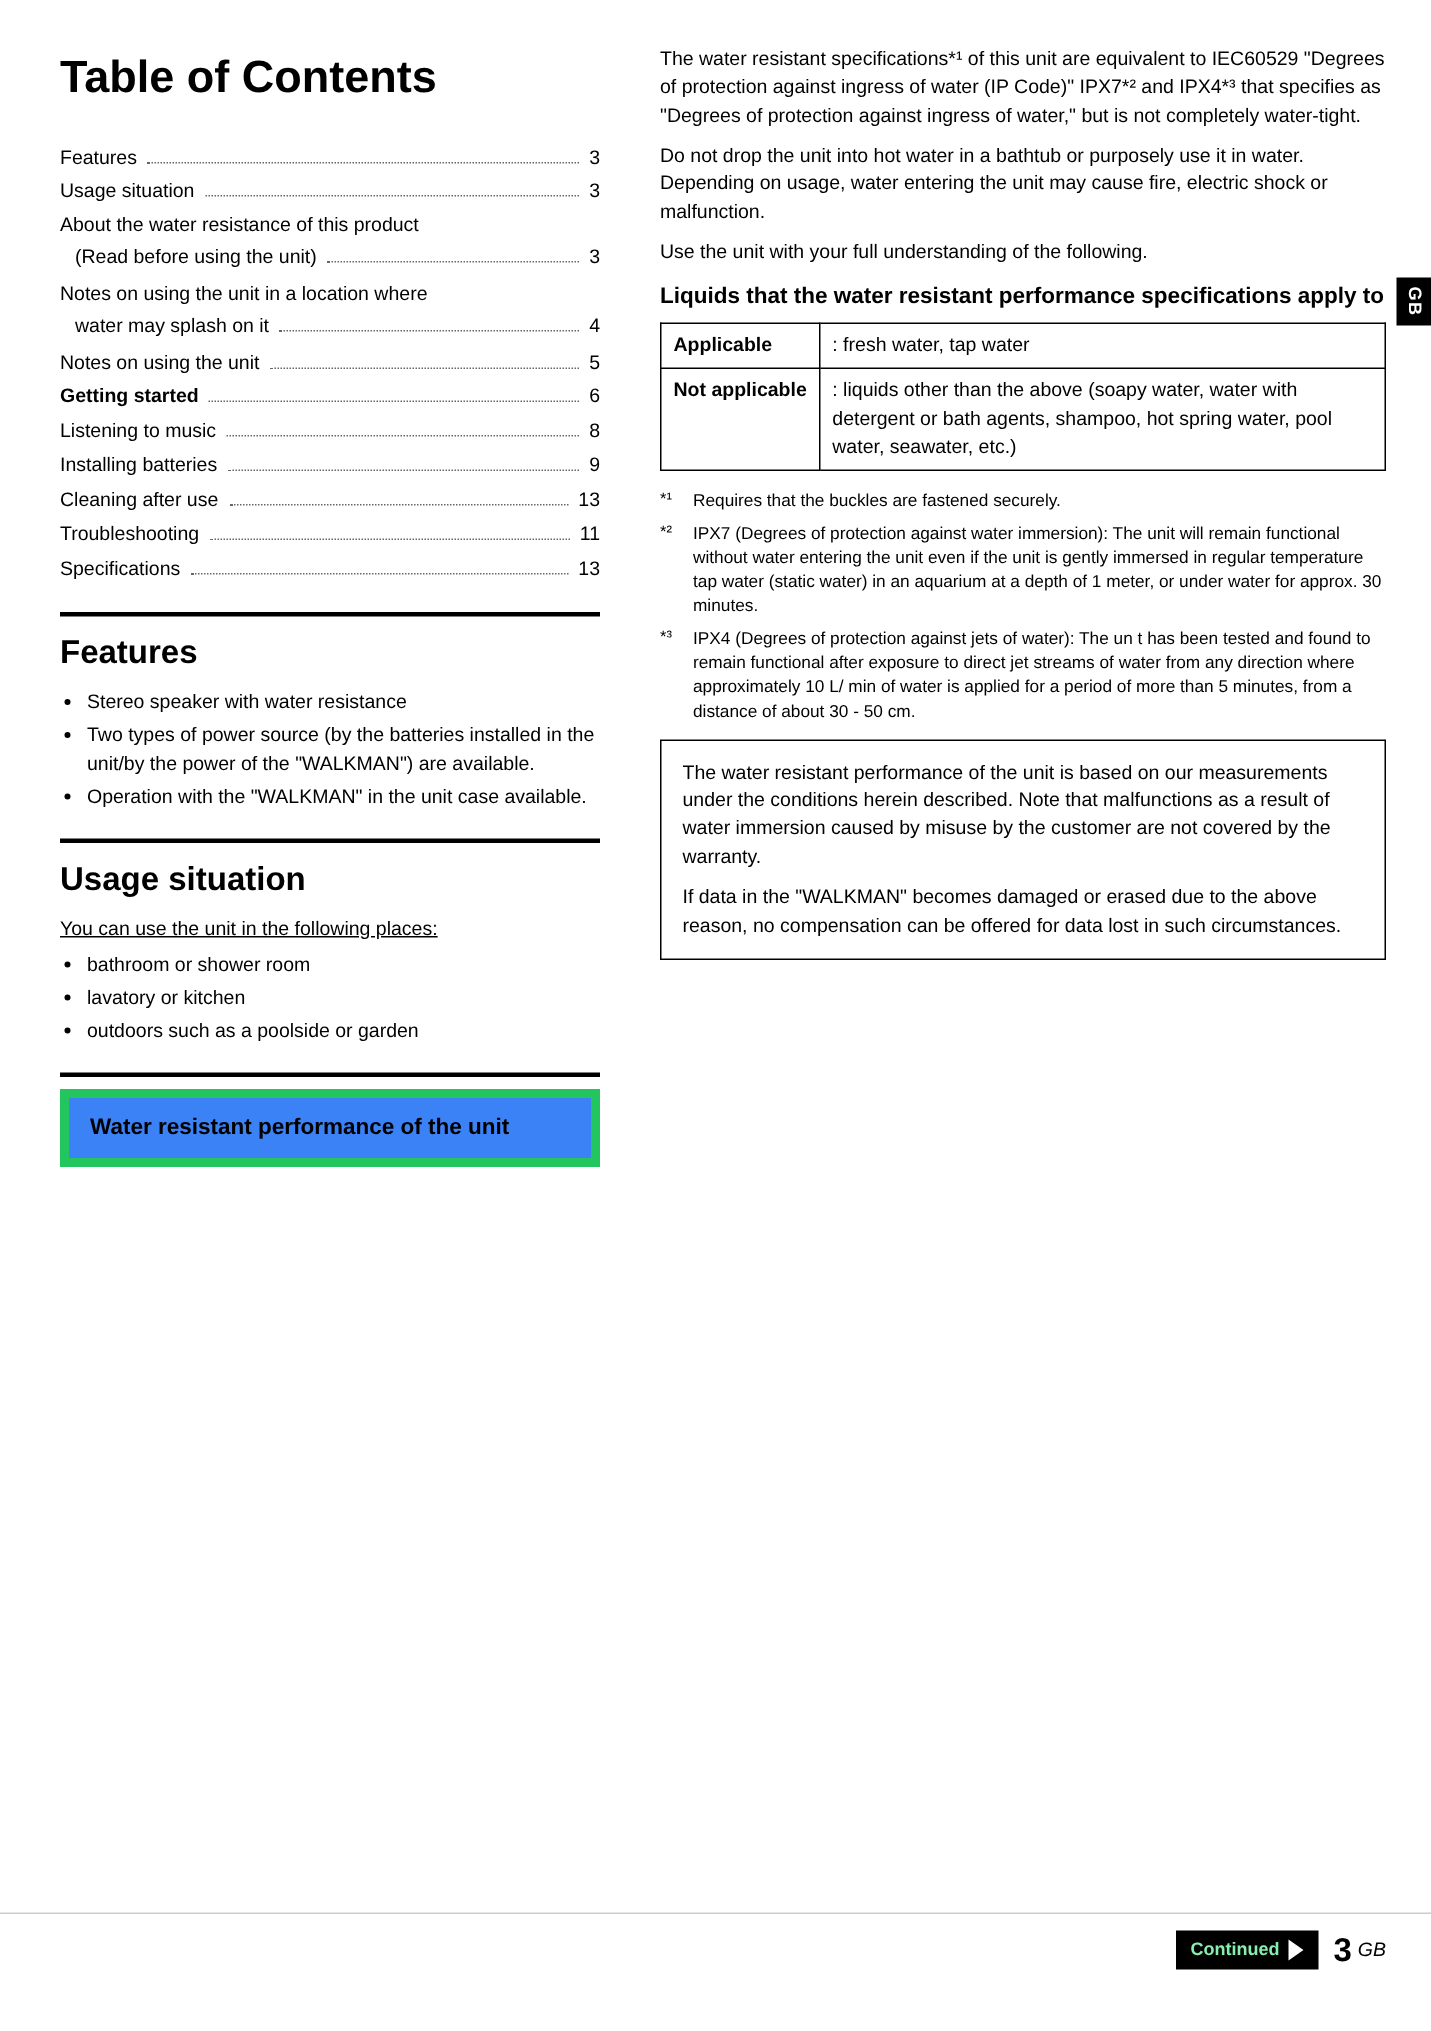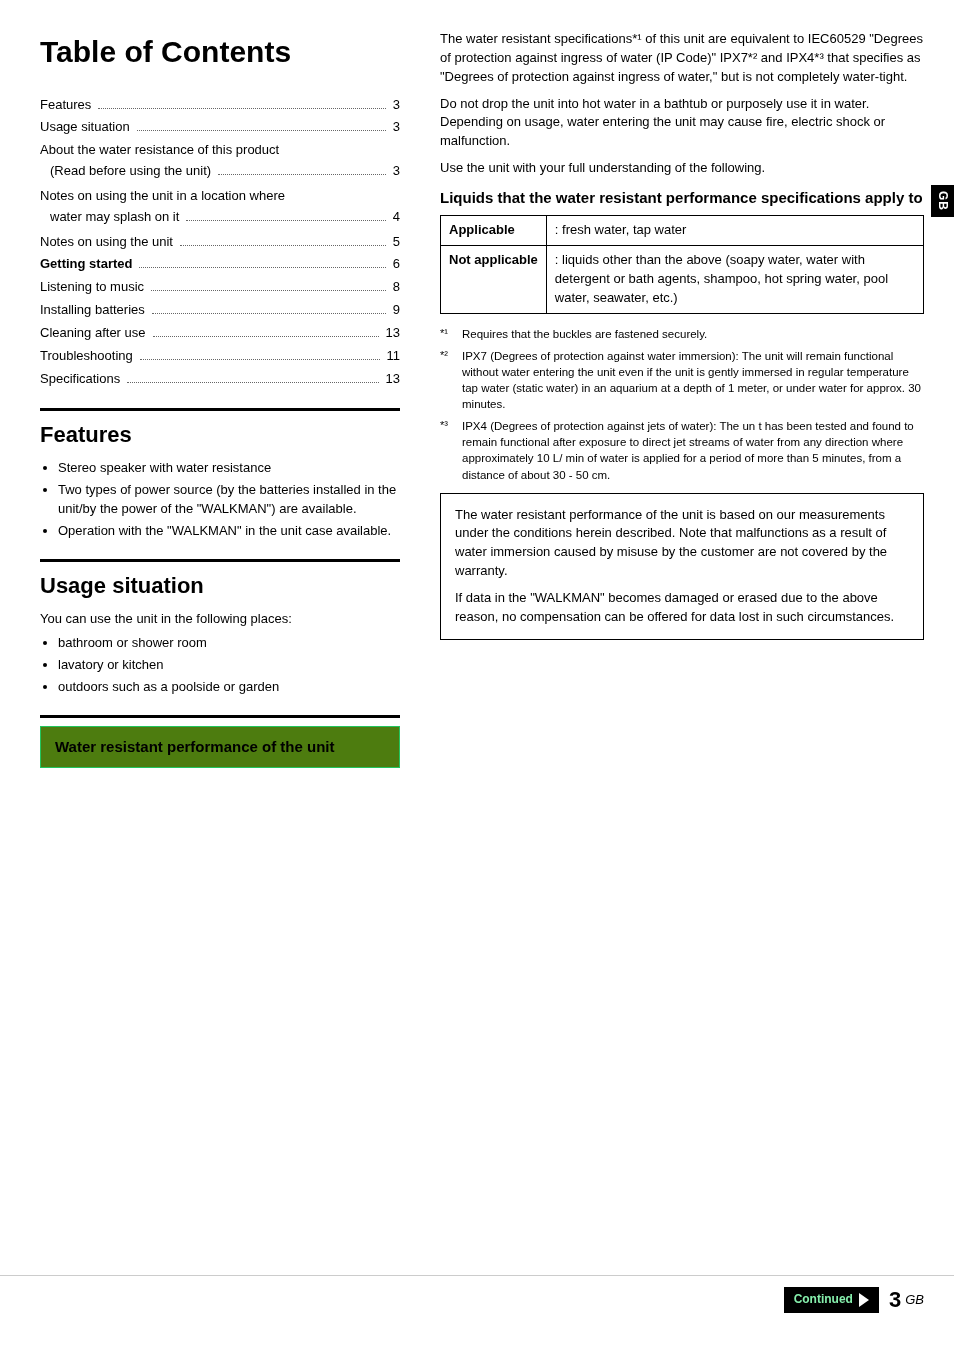--- a/index.html
+++ b/index.html
@@ -94,24 +94,25 @@
       list-style: disc;
       margin-left: 18px;
       margin-bottom: 6px;
     }
     ul.bullet-list li {
       margin-bottom: 3px;
     }
     p.body-text {
       font-size: 13px;
       margin-bottom: 6px;
+      text-decoration: underline;
     }
     .water-box {
-      background: #4d7c0f;
-      border: 1px solid #22c55e;
+      background: #3b82f6;
+      border: 6px solid #22c55e;
       padding: 10px 14px;
       margin-bottom: 14px;
     }
     .water-box-title {
       font-size: 15px;
       font-weight: bold;
       line-height: 1.3;
     }
     
     .right-body-text {

